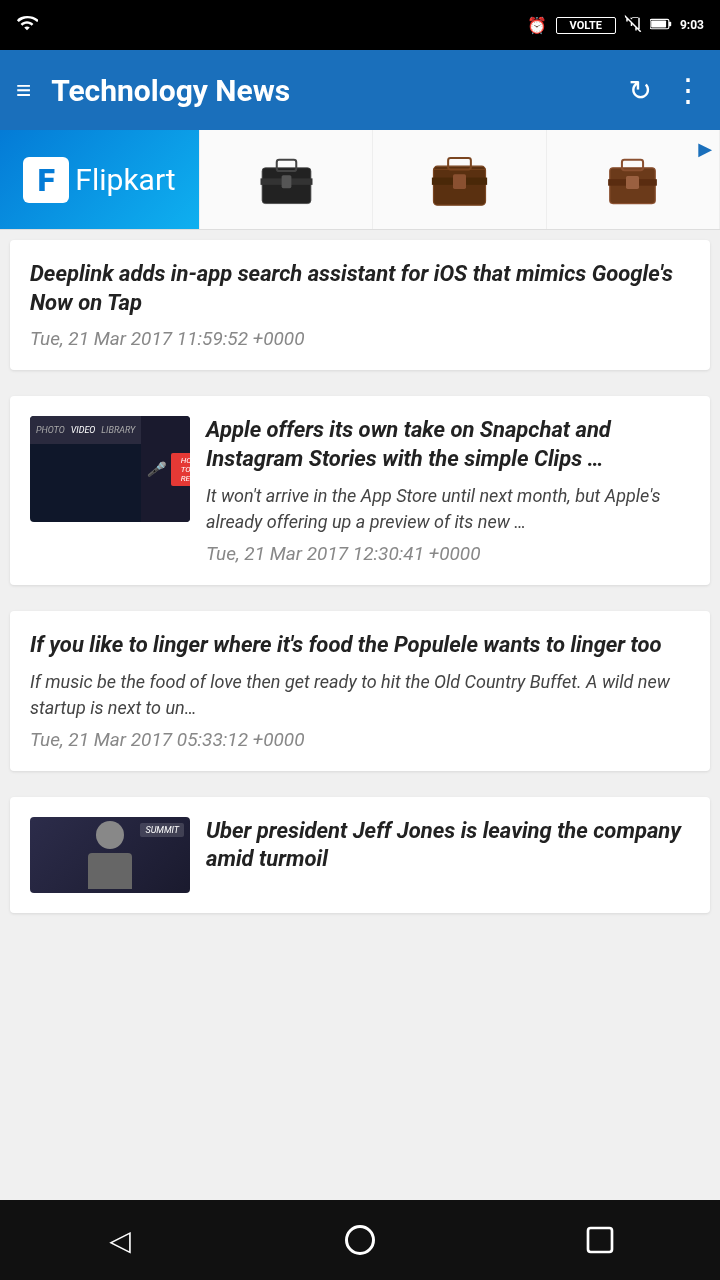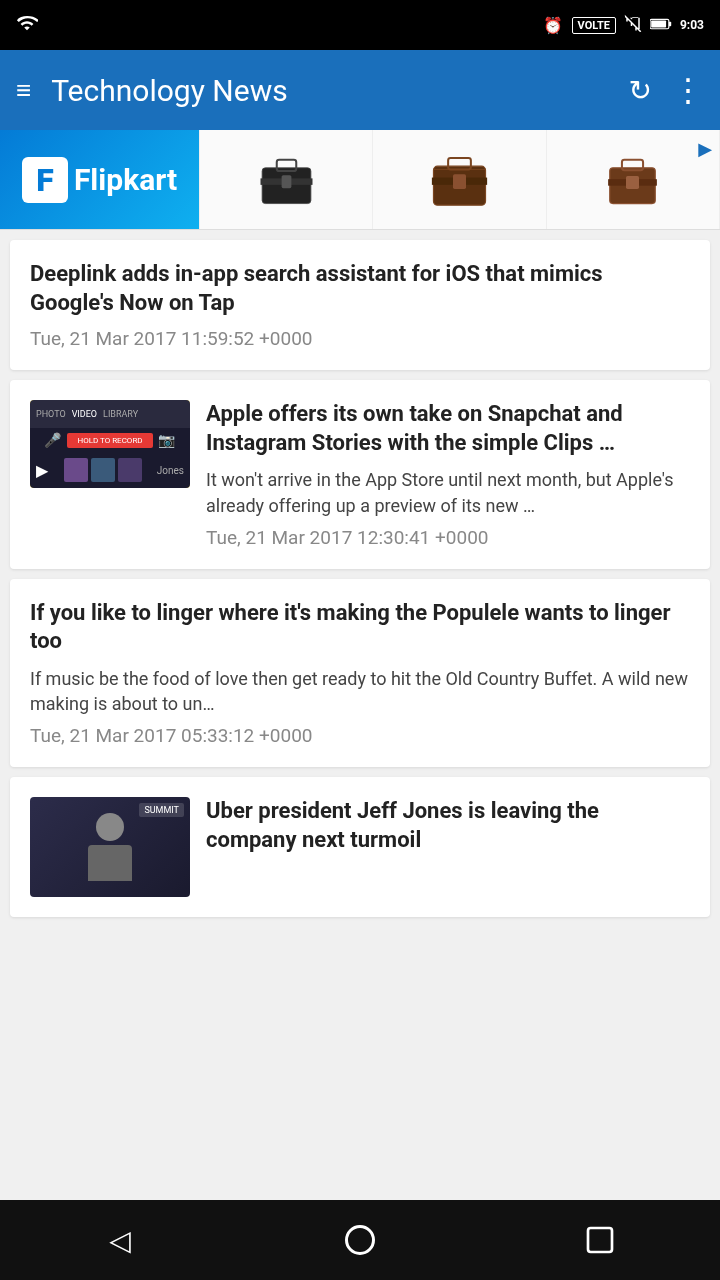--- a/index.html
+++ b/index.html
@@ -43,21 +43,21 @@
       height: 80px;
       display: flex;
       align-items: center;
       padding: 0 16px;
       gap: 20px;
       color: #fff;
     }
     .app-bar-title {
       flex: 1;
       font-size: 30px;
-      font-weight: 400;
+      font-weight: 700;
       color: #fff;
     }
     .app-bar-icon {
       cursor: pointer;
       font-size: 26px;
       color: #fff;
     }
 
     
     .ad-banner {
@@ -94,21 +94,21 @@
       border-radius: 6px;
       display: flex;
       align-items: center;
       justify-content: center;
       font-size: 32px;
       font-weight: bold;
     }
     .flipkart-text {
       font-size: 30px;
       color: #fff;
-      font-weight: bold;
+      font-weight: normal;
     }
     .ad-products {
       display: flex;
       flex: 1;
       height: 100px;
     }
     .ad-product-item {
       flex: 1;
       display: flex;
       align-items: center;
@@ -121,45 +121,46 @@
       right: 8px;
       top: 8px;
       color: #1a6fbb;
       font-size: 18px;
     }
 
     
     .news-list {
       display: flex;
       flex-direction: column;
-      gap: 10px;
+      gap: 26px;
       padding: 10px;
       flex: 1;
+      font-style: italic;
     }
     .news-card {
       background: #fff;
       border-radius: 4px;
       padding: 20px;
       box-shadow: 0 1px 3px rgba(0,0,0,0.1);
     }
     .news-card-with-image {
       display: flex;
       gap: 16px;
       align-items: flex-start;
     }
     .news-thumbnail {
       width: 160px;
       min-width: 160px;
-      height: 88px;
-      background: #fde047;
+      height: 106px;
+      background: #0f172a;
       border-radius: 4px;
       overflow: hidden;
       position: relative;
       display: flex;
-      flex-direction: column;
+      flex-direction: row;
     }
     .thumb-top-bar {
       background: #2a2a3e;
       height: 28px;
       display: flex;
       align-items: center;
       padding: 0 6px;
       gap: 6px;
     }
     .thumb-tab {
@@ -246,21 +247,21 @@
 
     
     .bag-svg {
       width: 65px;
       height: 60px;
     }
 
     .uber-thumbnail {
       width: 160px;
       min-width: 160px;
-      height: 100px;
+      height: 76px;
       background: #1a1a2e;
       border-radius: 4px;
       overflow: hidden;
       display: flex;
       align-items: center;
       position: relative;
     }
     .uber-img-placeholder {
       width: 100%;
       height: 100%;
@@ -304,21 +305,21 @@
 <div class="status-bar">
   <div class="status-bar-left">
     <span>
       <svg width="22" height="22" viewBox="0 0 24 24" fill="white">
         <path d="M1 9l2 2c5.52-5.52 14.48-5.52 20 0l2-2C18.93 2.93 5.07 2.93 1 9zm8 8l3 3 3-3c-1.65-1.66-4.34-1.66-6 0zm-4-4l2 2c2.76-2.76 7.24-2.76 10 0l2-2C15.14 9.14 8.87 9.14 5 13z"></path>
       </svg>
     </span>
   </div>
   <div class="status-bar-right">
     <span style="font-size:16px">⏰</span>
-    <span style="font-size:11px;border:1px solid white;padding:1px 5px;border-radius:2px">VOLTE</span>
+    <span style="font-size:11px;border:1px solid white;padding:1px 13px;border-radius:2px">VOLTE</span>
     <span>
       <svg width="18" height="18" viewBox="0 0 24 24" fill="white">
         <path d="M1 1l22 22-1.41 1.41L17 19.83V22h-2v-4.17L11 13.83V16H9v-4.17L5 7.83V10H3V5.83L1.41 4.24 1 1zM21 2v18h-2V4H11v3h-1.17l-2-2H21z"></path>
       </svg>
     </span>
     <span>
       <svg width="22" height="16" viewBox="0 0 28 14" fill="white">
         <rect x="0" y="1" width="24" height="12" rx="2" fill="none" stroke="white" stroke-width="1.5"></rect>
         <rect x="24" y="4" width="3" height="6" rx="1" fill="white"></rect>
         <rect x="1.5" y="2.5" width="19" height="9" rx="1" fill="white"></rect>
@@ -404,37 +405,37 @@
       </div>
     </div>
     <div class="news-card-text">
       <div class="news-title">Apple offers its own take on Snapchat and Instagram Stories with the simple Clips …</div>
       <div class="news-summary">It won't arrive in the App Store until next month, but Apple's already offering up a preview of its new …</div>
       <div class="news-date">Tue, 21 Mar 2017 12:30:41 +0000</div>
     </div>
   </div>
 
   <div class="news-card">
-    <div class="news-title">If you like to linger where it's making the Populele wants to linger too</div>
-    <div class="news-summary">If music be the food of love then get ready to hit the Old Country Buffet. A wild new making is about to un…</div>
+    <div class="news-title">If you like to linger where it's food the Populele wants to linger too</div>
+    <div class="news-summary">If music be the food of love then get ready to hit the Old Country Buffet. A wild new startup is next to un…</div>
     <div class="news-date">Tue, 21 Mar 2017 05:33:12 +0000</div>
   </div>
 
   <div class="news-card news-card-with-image">
     <div class="uber-thumbnail">
       <div class="uber-img-placeholder">
         <div class="uber-figure">
           <div class="uber-head"></div>
           <div class="uber-body"></div>
         </div>
       </div>
       <span class="uber-tag">SUMMIT</span>
     </div>
     <div class="news-card-text">
-      <div class="news-title">Uber president Jeff Jones is leaving the company next turmoil</div>
+      <div class="news-title">Uber president Jeff Jones is leaving the company amid turmoil</div>
     </div>
   </div>
 
 </div>
 
 <div class="bottom-nav">
   <div class="nav-btn">◁</div>
   <div class="nav-btn">
     <svg width="36" height="36" viewBox="0 0 24 24" fill="none" stroke="white" stroke-width="2">
       <circle cx="12" cy="12" r="9"></circle>

